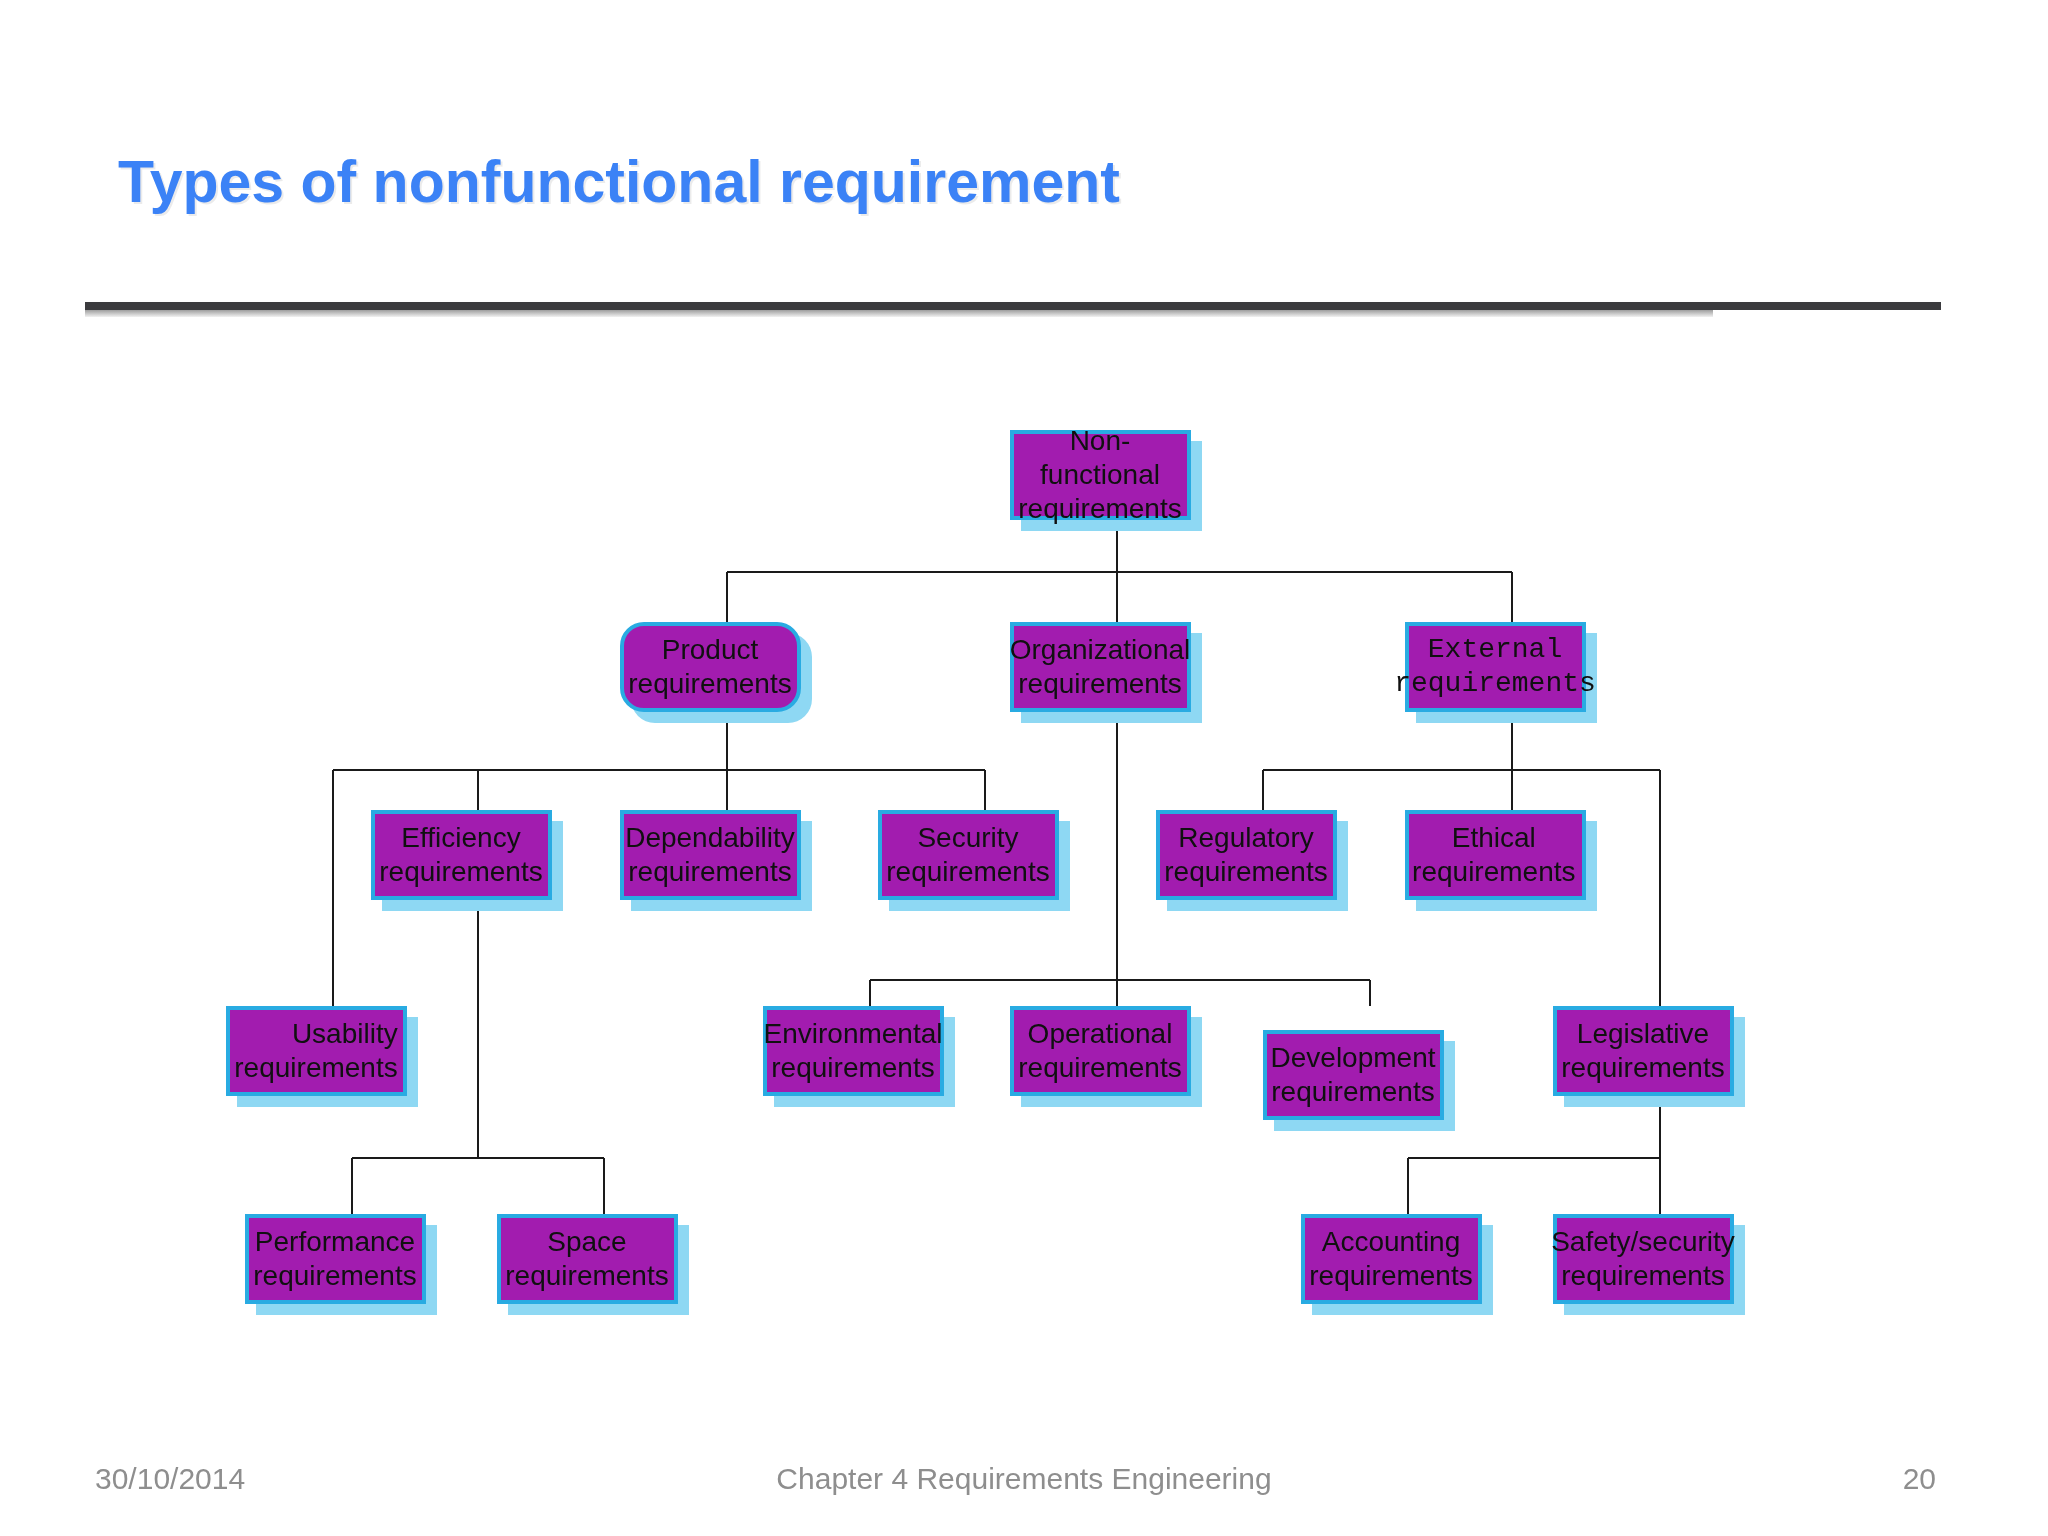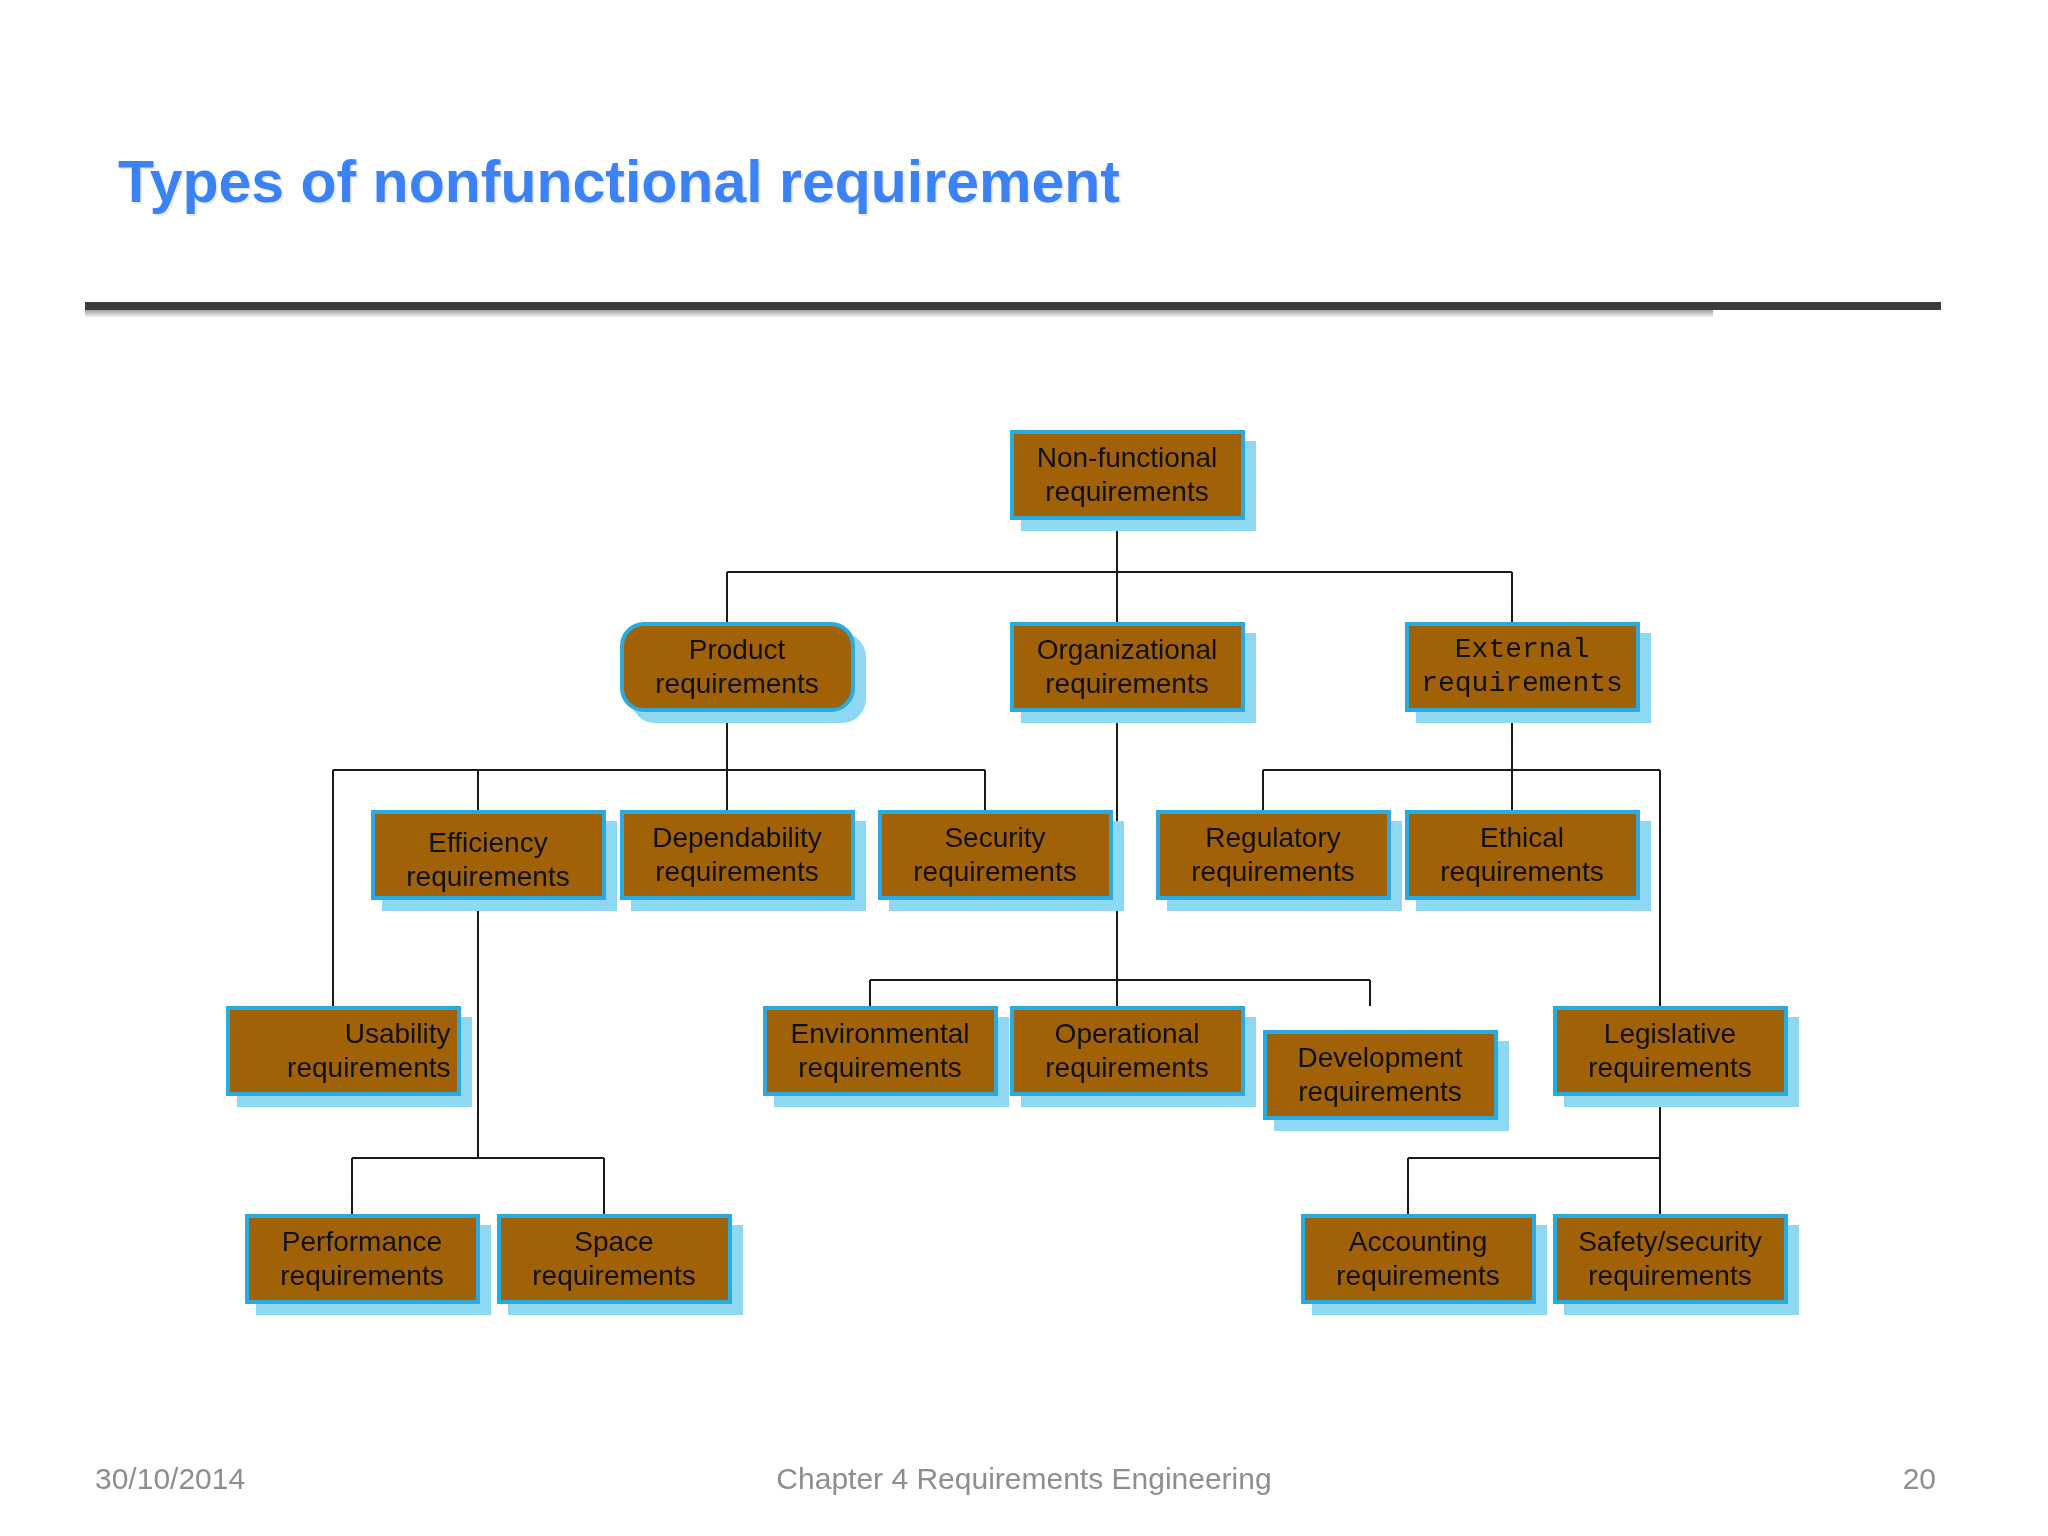--- a/index.html
+++ b/index.html
@@ -71,22 +71,22 @@
     margin-top:10px;text-align:center;padding-left:40px;color:#c9dcee;font-size:12px;
   }
   .cover-bottom-strip{
     position:absolute;left:0;bottom:0;width:100%;height:18px;background:#3b3b3e;
   }
 
   
   #connectors{position:absolute;left:0;top:0;z-index:1;}
   #nodes{position:absolute;left:0;top:0;z-index:2;}
   .node{
-    position:absolute;width:235px;height:90px;box-sizing:border-box;
-    background:#a16207;border:4px solid #29abe2;
+    position:absolute;width:181px;height:90px;box-sizing:border-box;
+    background:#a21caf;border:4px solid #29abe2;
     box-shadow:11px 11px 0 #8ed8f3;
     display:flex;align-items:center;justify-content:center;
     text-align:center;padding:2px 6px;
     font-size:28px;line-height:34px;color:#101010;
   }
 
   
   .footer-date{
     position:absolute;left:95px;top:1462px;font-size:30px;color:#8e8e8e;
   }
@@ -141,21 +141,21 @@
       </div>
       <div class="node" style="left: 619.5px; top: 622px; border-radius: 24px;">
         <span>Product requirements</span>
       </div>
       <div class="node" style="left: 1009.5px; top: 622px;">
         <span>Organizational requirements</span>
       </div>
       <div class="node" style="left: 1404.5px; top: 622px; font-family: Liberation Mono, monospace;">
         <span>External requirements</span>
       </div>
-      <div class="node" style="left: 370.5px; top: 810px; align-items: flex-end;">
+      <div class="node" style="left: 370.5px; top: 810px;">
         <span>Efficiency requirements</span>
       </div>
       <div class="node" style="left: 619.5px; top: 810px;">
         <span>Dependability requirements</span>
       </div>
       <div class="node" style="left: 877.5px; top: 810px;">
         <span>Security requirements</span>
       </div>
       <div class="node" style="left: 1155.5px; top: 810px;">
         <span>Regulatory requirements</span>

